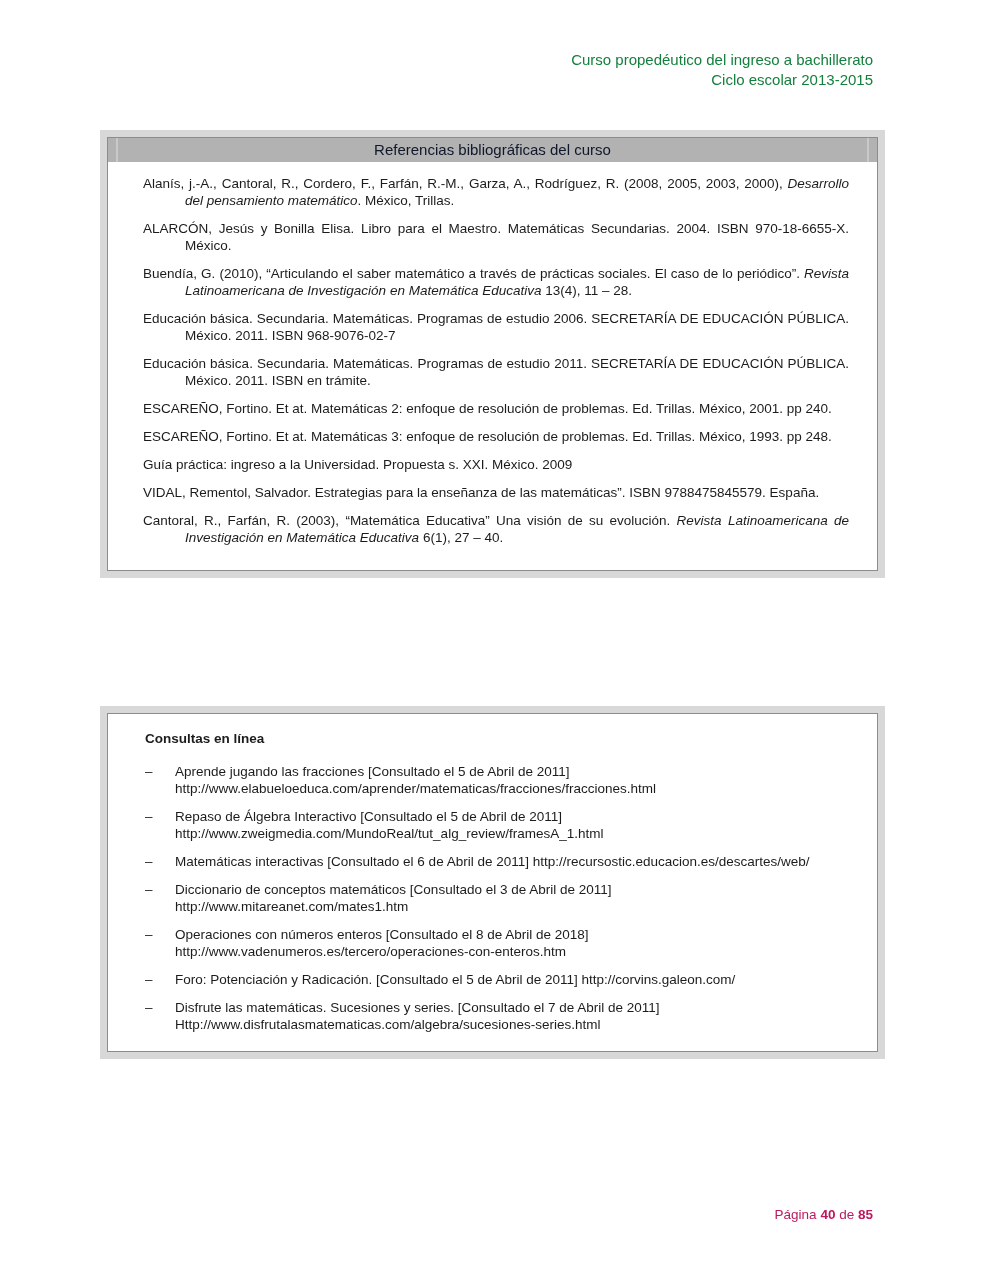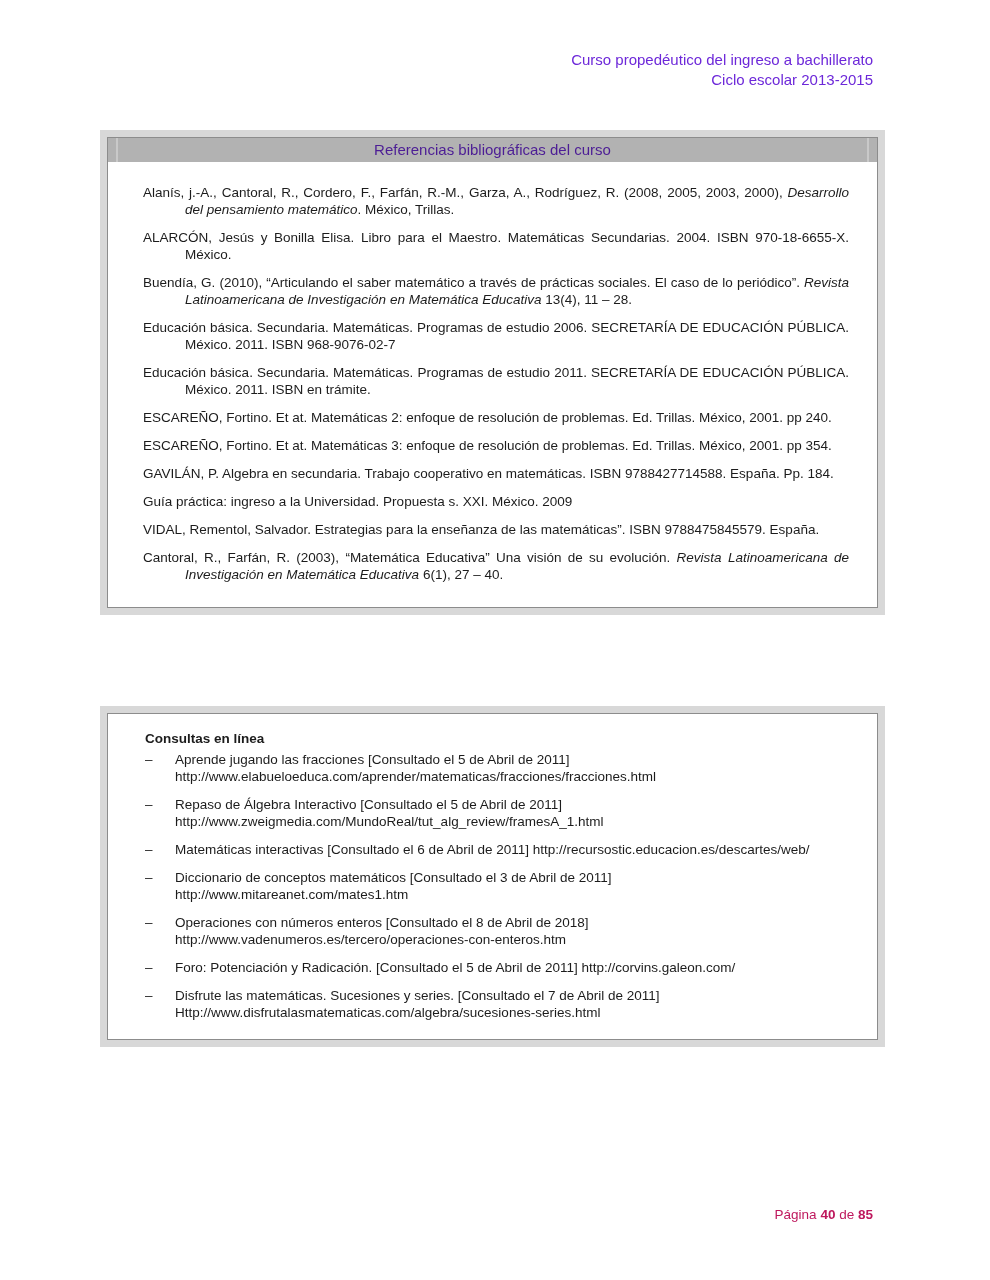--- a/index.html
+++ b/index.html
@@ -18,21 +18,21 @@
   }
 
   
   .page-header {
     position: absolute;
     top: 50px;
     right: 117px;
     text-align: right;
     font-size: 15px;
     line-height: 20px;
-    color: #6d28d9;
+    color: #15803d;
   }
 
   
   .box {
     position: absolute;
     left: 100px;
     width: 785px;
     border: 7px solid var(--frame, #d8d8d8);
     box-sizing: border-box;
     background: #ffffff;
@@ -40,40 +40,40 @@
   .box-inner {
     border: 1px solid var(--box-border, #8c8c8c);
     background: #ffffff;
   }
 
   
   .refs-box { top: 130px; }
   .refs-title-bar {
     position: relative;
     background: var(--bar, #b2b2b2);
-    color: #4c1d95;
+    color: #0f172a;
     text-align: center;
     font-size: 15px;
     line-height: 24px;
     height: 24px;
   }
   .refs-title-bar::before,
   .refs-title-bar::after {
     content: "";
     position: absolute;
     top: 0;
     bottom: 0;
     width: 2px;
     background: #c9c9c9;
   }
   .refs-title-bar::before { left: 8px; }
   .refs-title-bar::after  { right: 8px; }
 
   .refs-body {
-    padding: 22px 28px 14px 35px;
+    padding: 13px 28px 14px 35px;
   }
   .ref {
     margin: 0 0 11px 0;
     font-size: 13.5px;
     line-height: 17px;
     text-align: justify;
     padding-left: 42px;
     text-indent: -42px;
   }
   .ref:last-child { margin-bottom: 10px; }
@@ -81,21 +81,21 @@
 
   
   .consultas-box { top: 706px; }
   .consultas-inner {
     padding: 16px 28px 18px 37px;
   }
   .consultas-title {
     font-weight: bold;
     font-size: 13.5px;
     line-height: 17px;
-    margin-bottom: 4px;
+    margin-bottom: 16px;
   }
   .consulta {
     display: flex;
     align-items: flex-start;
     margin-bottom: 11px;
     font-size: 13.5px;
     line-height: 17px;
   }
   .consulta:last-child { margin-bottom: 0; }
   .consulta .dash {
@@ -129,22 +129,21 @@
       <div class="refs-title-bar">
         <span>Referencias bibliográficas del curso</span>
       </div>
       <div class="refs-body" id="refs-body">
           <p class="ref"><span>Alanís, j.-A., Cantoral, R., Cordero, F., Farfán, R.-M., Garza, A., Rodríguez, R. (2008, 2005, 2003, 2000), </span><i>Desarrollo del pensamiento matemático</i><span>. México, Trillas.</span></p>
           <p class="ref"><span>ALARCÓN, Jesús y Bonilla Elisa. Libro para el Maestro. Matemáticas Secundarias. 2004. ISBN 970-18-6655-X. México.</span></p>
           <p class="ref"><span>Buendía, G. (2010), “Articulando el saber matemático a través de prácticas sociales. El caso de lo periódico”. </span><i>Revista Latinoamericana de Investigación en Matemática Educativa</i><span> 13(4), 11 – 28.</span></p>
           <p class="ref"><span>Educación básica. Secundaria. Matemáticas. Programas de estudio 2006. SECRETARÍA DE EDUCACIÓN PÚBLICA. México. 2011. ISBN 968-9076-02-7</span></p>
           <p class="ref"><span>Educación básica. Secundaria. Matemáticas. Programas de estudio 2011. SECRETARÍA DE EDUCACIÓN PÚBLICA. México. 2011. ISBN en trámite.</span></p>
           <p class="ref"><span>ESCAREÑO, Fortino. Et at. Matemáticas 2: enfoque de resolución de problemas. Ed. Trillas. México, 2001. pp 240.</span></p>
-          <p class="ref"><span>ESCAREÑO, Fortino. Et at. Matemáticas 3: enfoque de resolución de problemas. Ed. Trillas. México, 2001. pp 354.</span></p>
-          <p class="ref"><span>GAVILÁN, P. Algebra en secundaria. Trabajo cooperativo en matemáticas. ISBN 9788427714588. España. Pp. 184.</span></p>
+          <p class="ref"><span>ESCAREÑO, Fortino. Et at. Matemáticas 3: enfoque de resolución de problemas. Ed. Trillas. México, 1993. pp 248.</span></p>
           <p class="ref"><span>Guía práctica: ingreso a la Universidad. Propuesta s. XXI. México. 2009</span></p>
           <p class="ref"><span>VIDAL, Rementol, Salvador. Estrategias para la enseñanza de las matemáticas”. ISBN 9788475845579. España.</span></p>
           <p class="ref"><span>Cantoral, R., Farfán, R. (2003), “Matemática Educativa” Una visión de su evolución. </span><i>Revista Latinoamericana de Investigación en Matemática Educativa</i><span> 6(1), 27 – 40.</span></p>
         </div>
     </div>
   </div>
 
   <div class="box consultas-box">
     <div class="box-inner consultas-inner">
       <div class="consultas-title">Consultas en línea</div>

